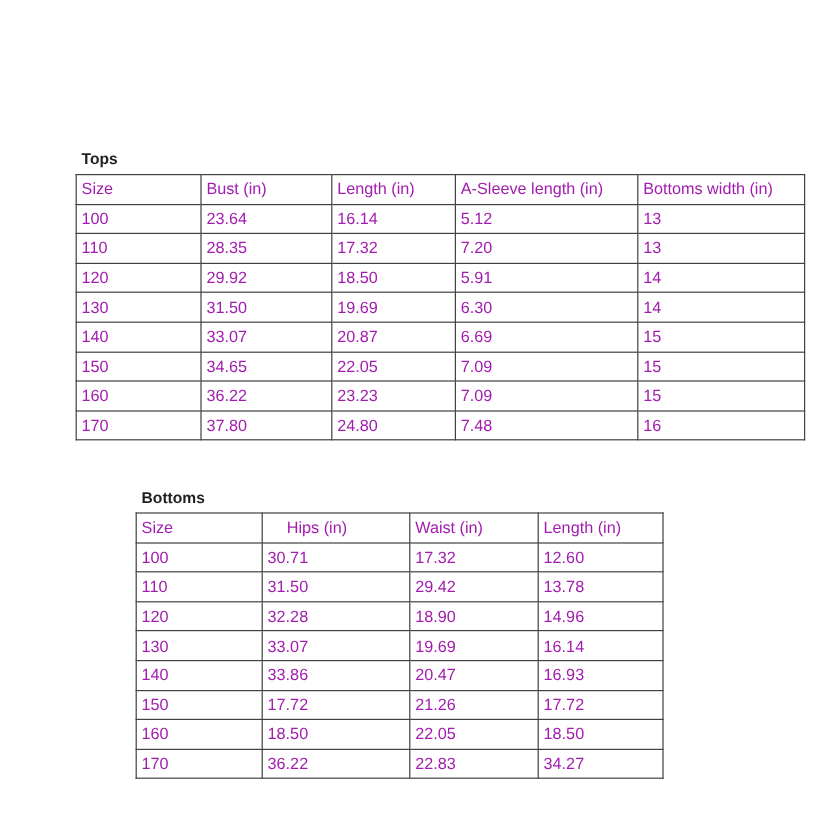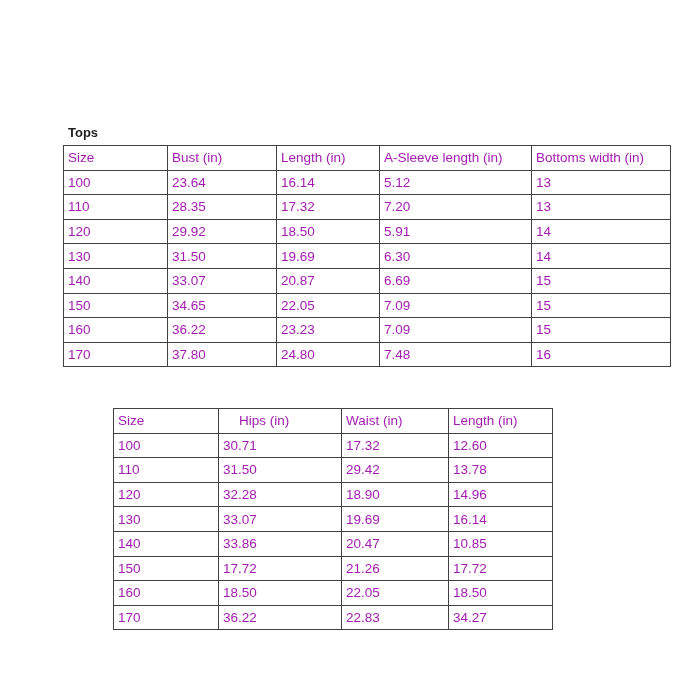--- a/index.html
+++ b/index.html
@@ -132,20 +132,21 @@
             <td>37.80</td>
             <td>24.80</td>
             <td>7.48</td>
             <td>16</td>
           </tr>
         </tbody>
     </table>
   </div>
 
   <div class="table-section bottoms">
+    <div class="table-title">Bottoms</div>
     <table class="size-table bottoms-table">
       <thead>
           <tr>
             <th>Size</th>
             <th>Hips (in)</th>
             <th>Waist (in)</th>
             <th>Length (in)</th>
           </tr>
         </thead>
       <tbody>
@@ -170,21 +171,21 @@
           <tr>
             <td>130</td>
             <td>33.07</td>
             <td>19.69</td>
             <td>16.14</td>
           </tr>
           <tr>
             <td>140</td>
             <td>33.86</td>
             <td>20.47</td>
-            <td>10.85</td>
+            <td>16.93</td>
           </tr>
           <tr>
             <td>150</td>
             <td>17.72</td>
             <td>21.26</td>
             <td>17.72</td>
           </tr>
           <tr>
             <td>160</td>
             <td>18.50</td>

